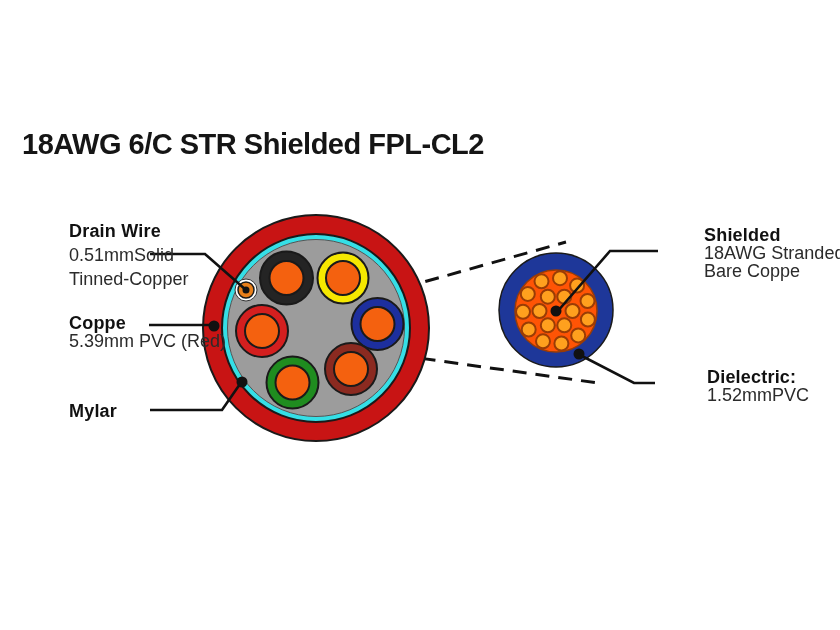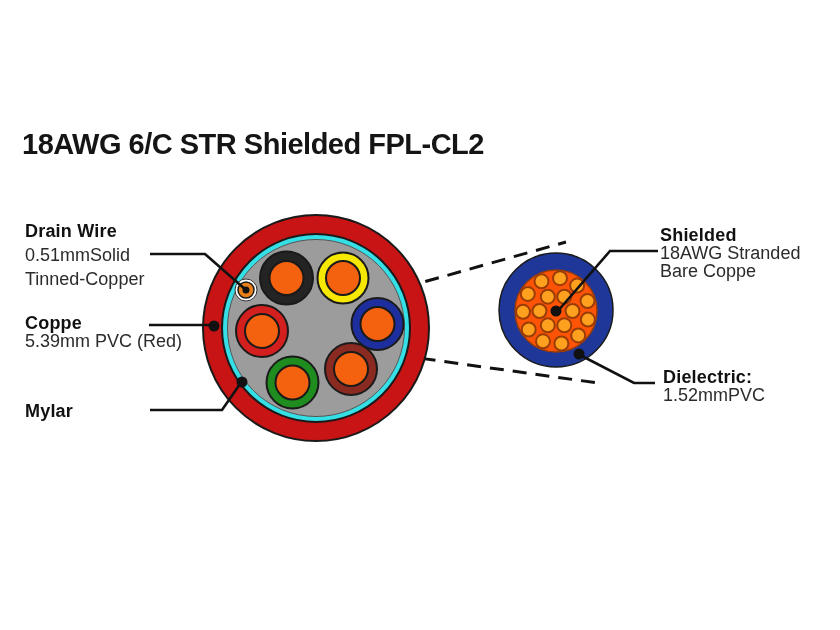--- a/index.html
+++ b/index.html
@@ -31,20 +31,21 @@
     letter-spacing: -0.5px;
     color: #151515;
     white-space: nowrap;
   }
   .callout-label {
     position: absolute;
     font-size: 18px;
     line-height: 18px;
     color: #2b2b2b;
     white-space: nowrap;
+    margin-left: 44px;
   }
   .callout-label .h {
     font-weight: bold;
     color: #111111;
     letter-spacing: 0.2px;
   }
   .lbl-drain      { left: 25px;  top: 219px; line-height: 24px; }
   .lbl-jacket     { left: 25px;  top: 314px; }
   .lbl-shield     { left: 25px;  top: 402px; }
   .lbl-conductor  { left: 660px; top: 226px; }

